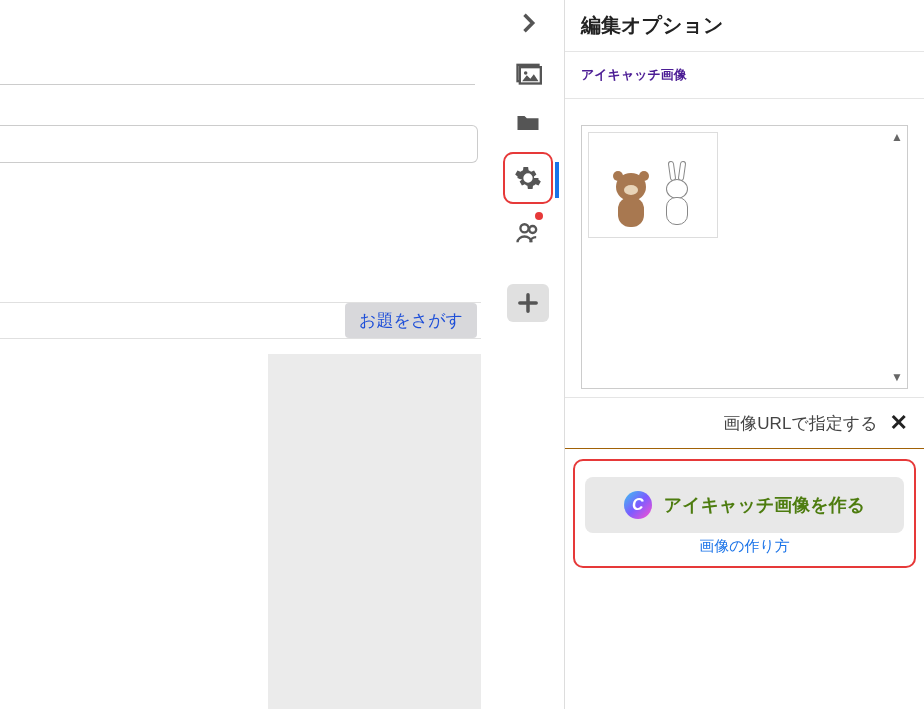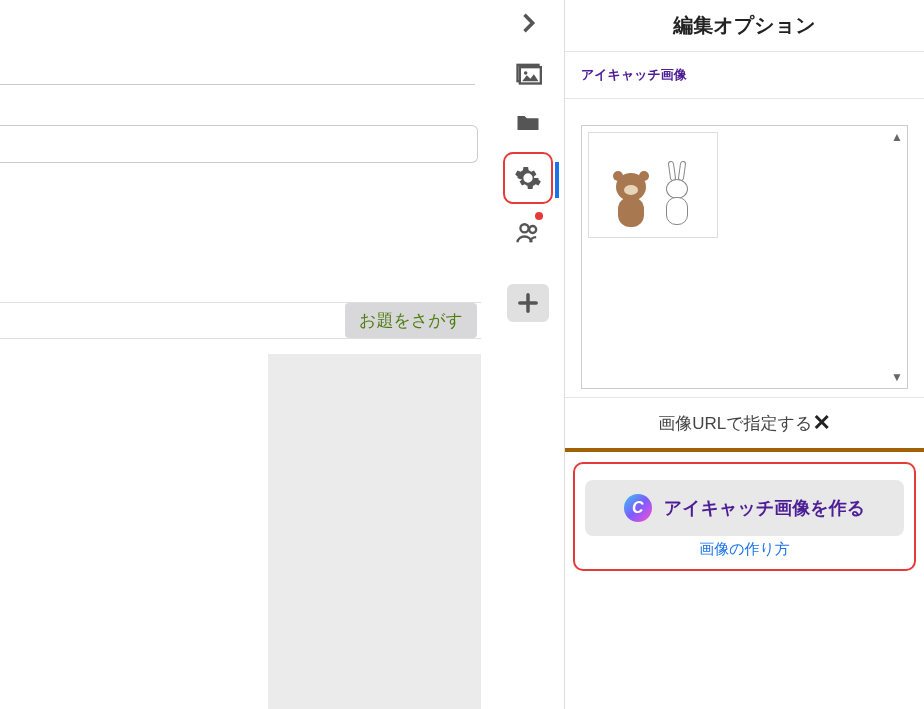--- a/index.html
+++ b/index.html
@@ -42,21 +42,21 @@
       height: 37px;
       border-top: 1px solid #e0e0e0;
       border-bottom: 1px solid #e0e0e0;
       display: flex;
       justify-content: flex-end;
       align-items: center;
       padding-right: 4px;
     }
     .topic-button {
       background: #d8d8db;
-      color: #4d7c0f;
+      color: #1d4ed8;
       border: none;
       border-radius: 4px;
       padding: 6px 14px;
       font-size: 17px;
       cursor: pointer;
     }
     .gray-panel {
       position: absolute;
       left: 268px;
       top: 354px;
@@ -122,21 +122,20 @@
       border-left: 1px solid #ddd;
       display: flex;
       flex-direction: column;
     }
     .panel-title {
       padding: 12px 16px;
       font-size: 20px;
       font-weight: 700;
       border-bottom: 1px solid #e5e5e5;
       color: #222;
-      text-align: center;
     }
     .section-title {
       padding: 14px 16px;
       font-size: 13px;
       font-weight: 700;
       border-bottom: 1px solid #e5e5e5;
       color: #4c1d95;
     }
     .section-body {
       padding: 14px 16px 8px 16px;
@@ -185,25 +184,26 @@
       background: #fff;
     }
     .scroll-arrow {
       position: absolute;
       right: 4px;
       font-size: 12px;
       color: #666;
     }
     .url-row {
       border-top: 1px solid #e5e5e5;
-      border-bottom: 4px solid #a16207;
+      border-bottom: 1px solid #a16207;
       padding: 12px 16px;
       display: flex;
       align-items: center;
-      justify-content: center;
+      justify-content: flex-end;
+      gap: 12px;
     }
     .url-text { font-size: 17px; color: #444; }
     .close-x { font-size: 22px; font-weight: 600; cursor: pointer; color: #222; }
     .canva-section {
       margin: 10px 8px 0 8px;
       border: 2px solid #e63939;
       border-radius: 10px;
       padding: 16px 10px 10px 10px;
       text-align: center;
     }
@@ -225,21 +225,21 @@
       border-radius: 50%;
       background: linear-gradient(135deg, #3cc4f0, #7b5cff, #ff4fcf);
       color: #fff;
       display: flex;
       align-items: center;
       justify-content: center;
       font-weight: 700;
       font-size: 16px;
       font-style: italic;
     }
-    .canva-button-label { font-size: 18px; font-weight: 700; color: #4c1d95; }
+    .canva-button-label { font-size: 18px; font-weight: 700; color: #4d7c0f; }
     .canva-note { margin-top: 14px; font-size: 15px; color: #555; }
     .canva-link { display: block; margin-top: 4px; color: #1a73e8; font-size: 15px; cursor: pointer; }
     
     .bear { position: relative; width: 40px; height: 60px; }
     .bear .head { width: 30px; height: 28px; background: #a87850; border-radius: 50%; position: absolute; top: 2px; left: 5px; }
     .bear .ear { width: 10px; height: 10px; background: #a87850; border-radius: 50%; position: absolute; top: 0; }
     .bear .ear.l { left: 2px; } .bear .ear.r { right: 2px; }
     .bear .body { width: 26px; height: 30px; background: #a87850; border-radius: 12px; position: absolute; top: 26px; left: 7px; }
     .bear .face { width: 14px; height: 10px; background: #e8d4b8; border-radius: 50%; position: absolute; top: 14px; left: 13px; }
     .rabbit { position: relative; width: 36px; height: 64px; margin-left: 8px; }

